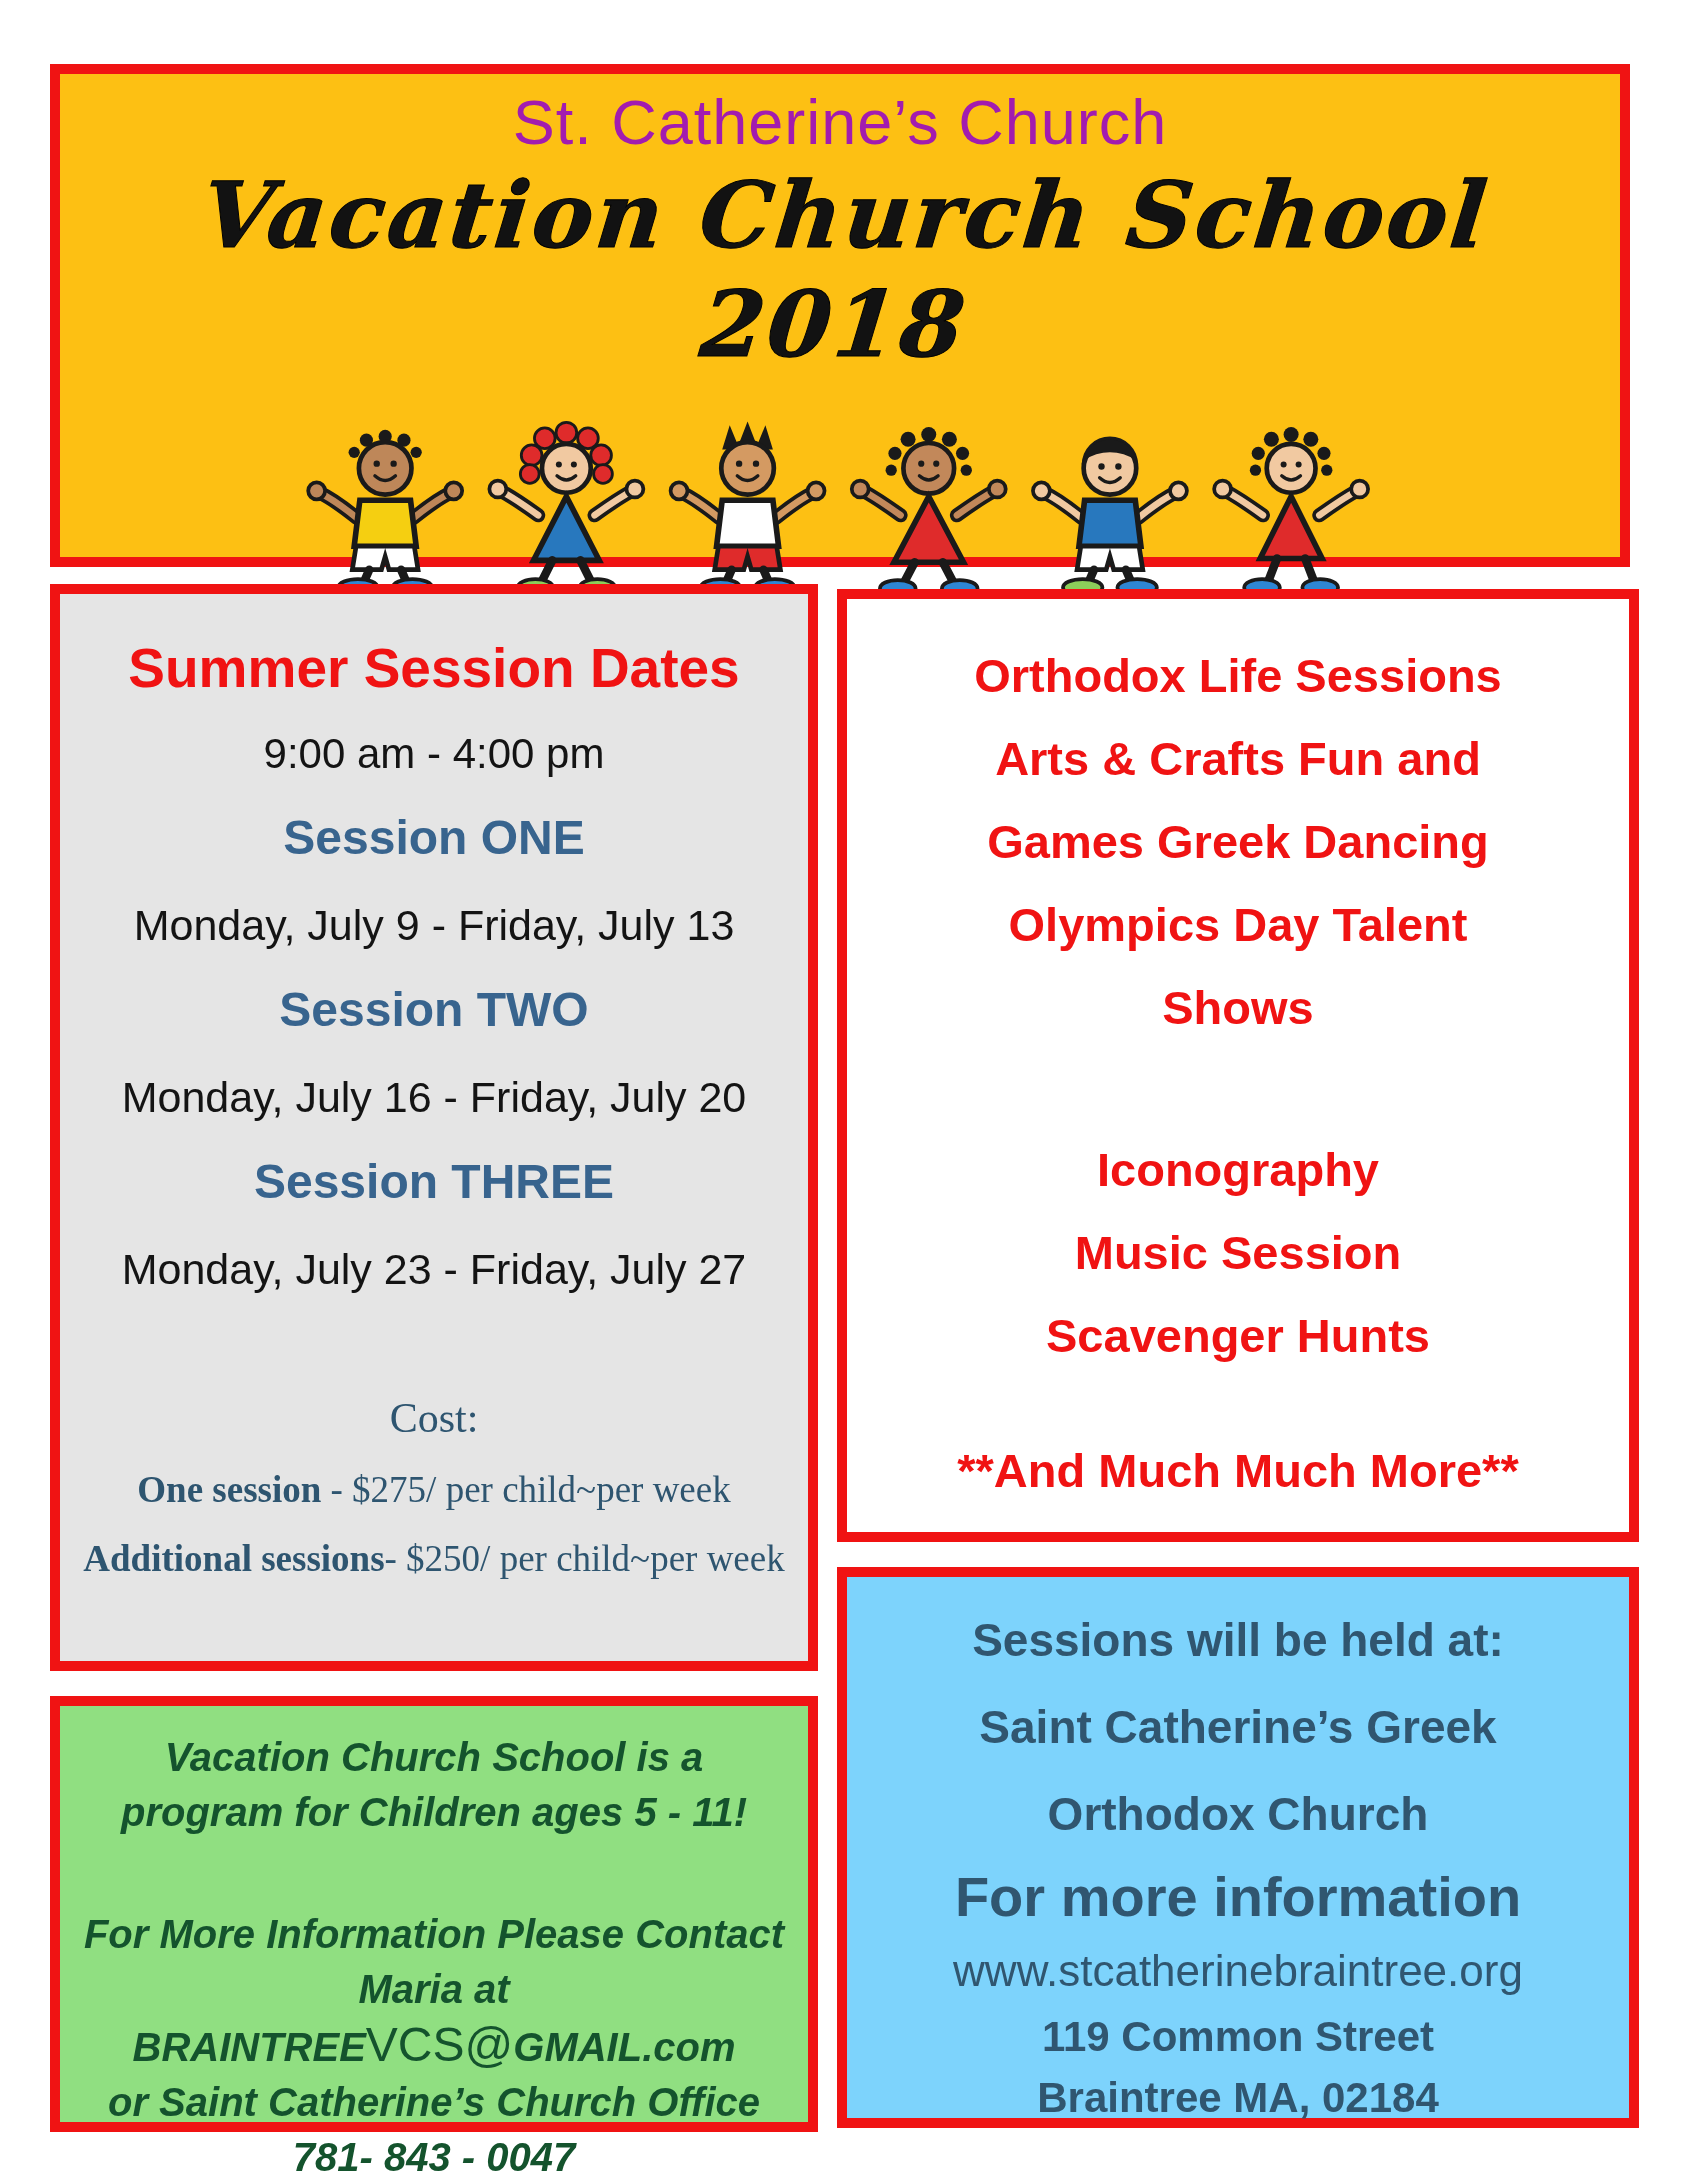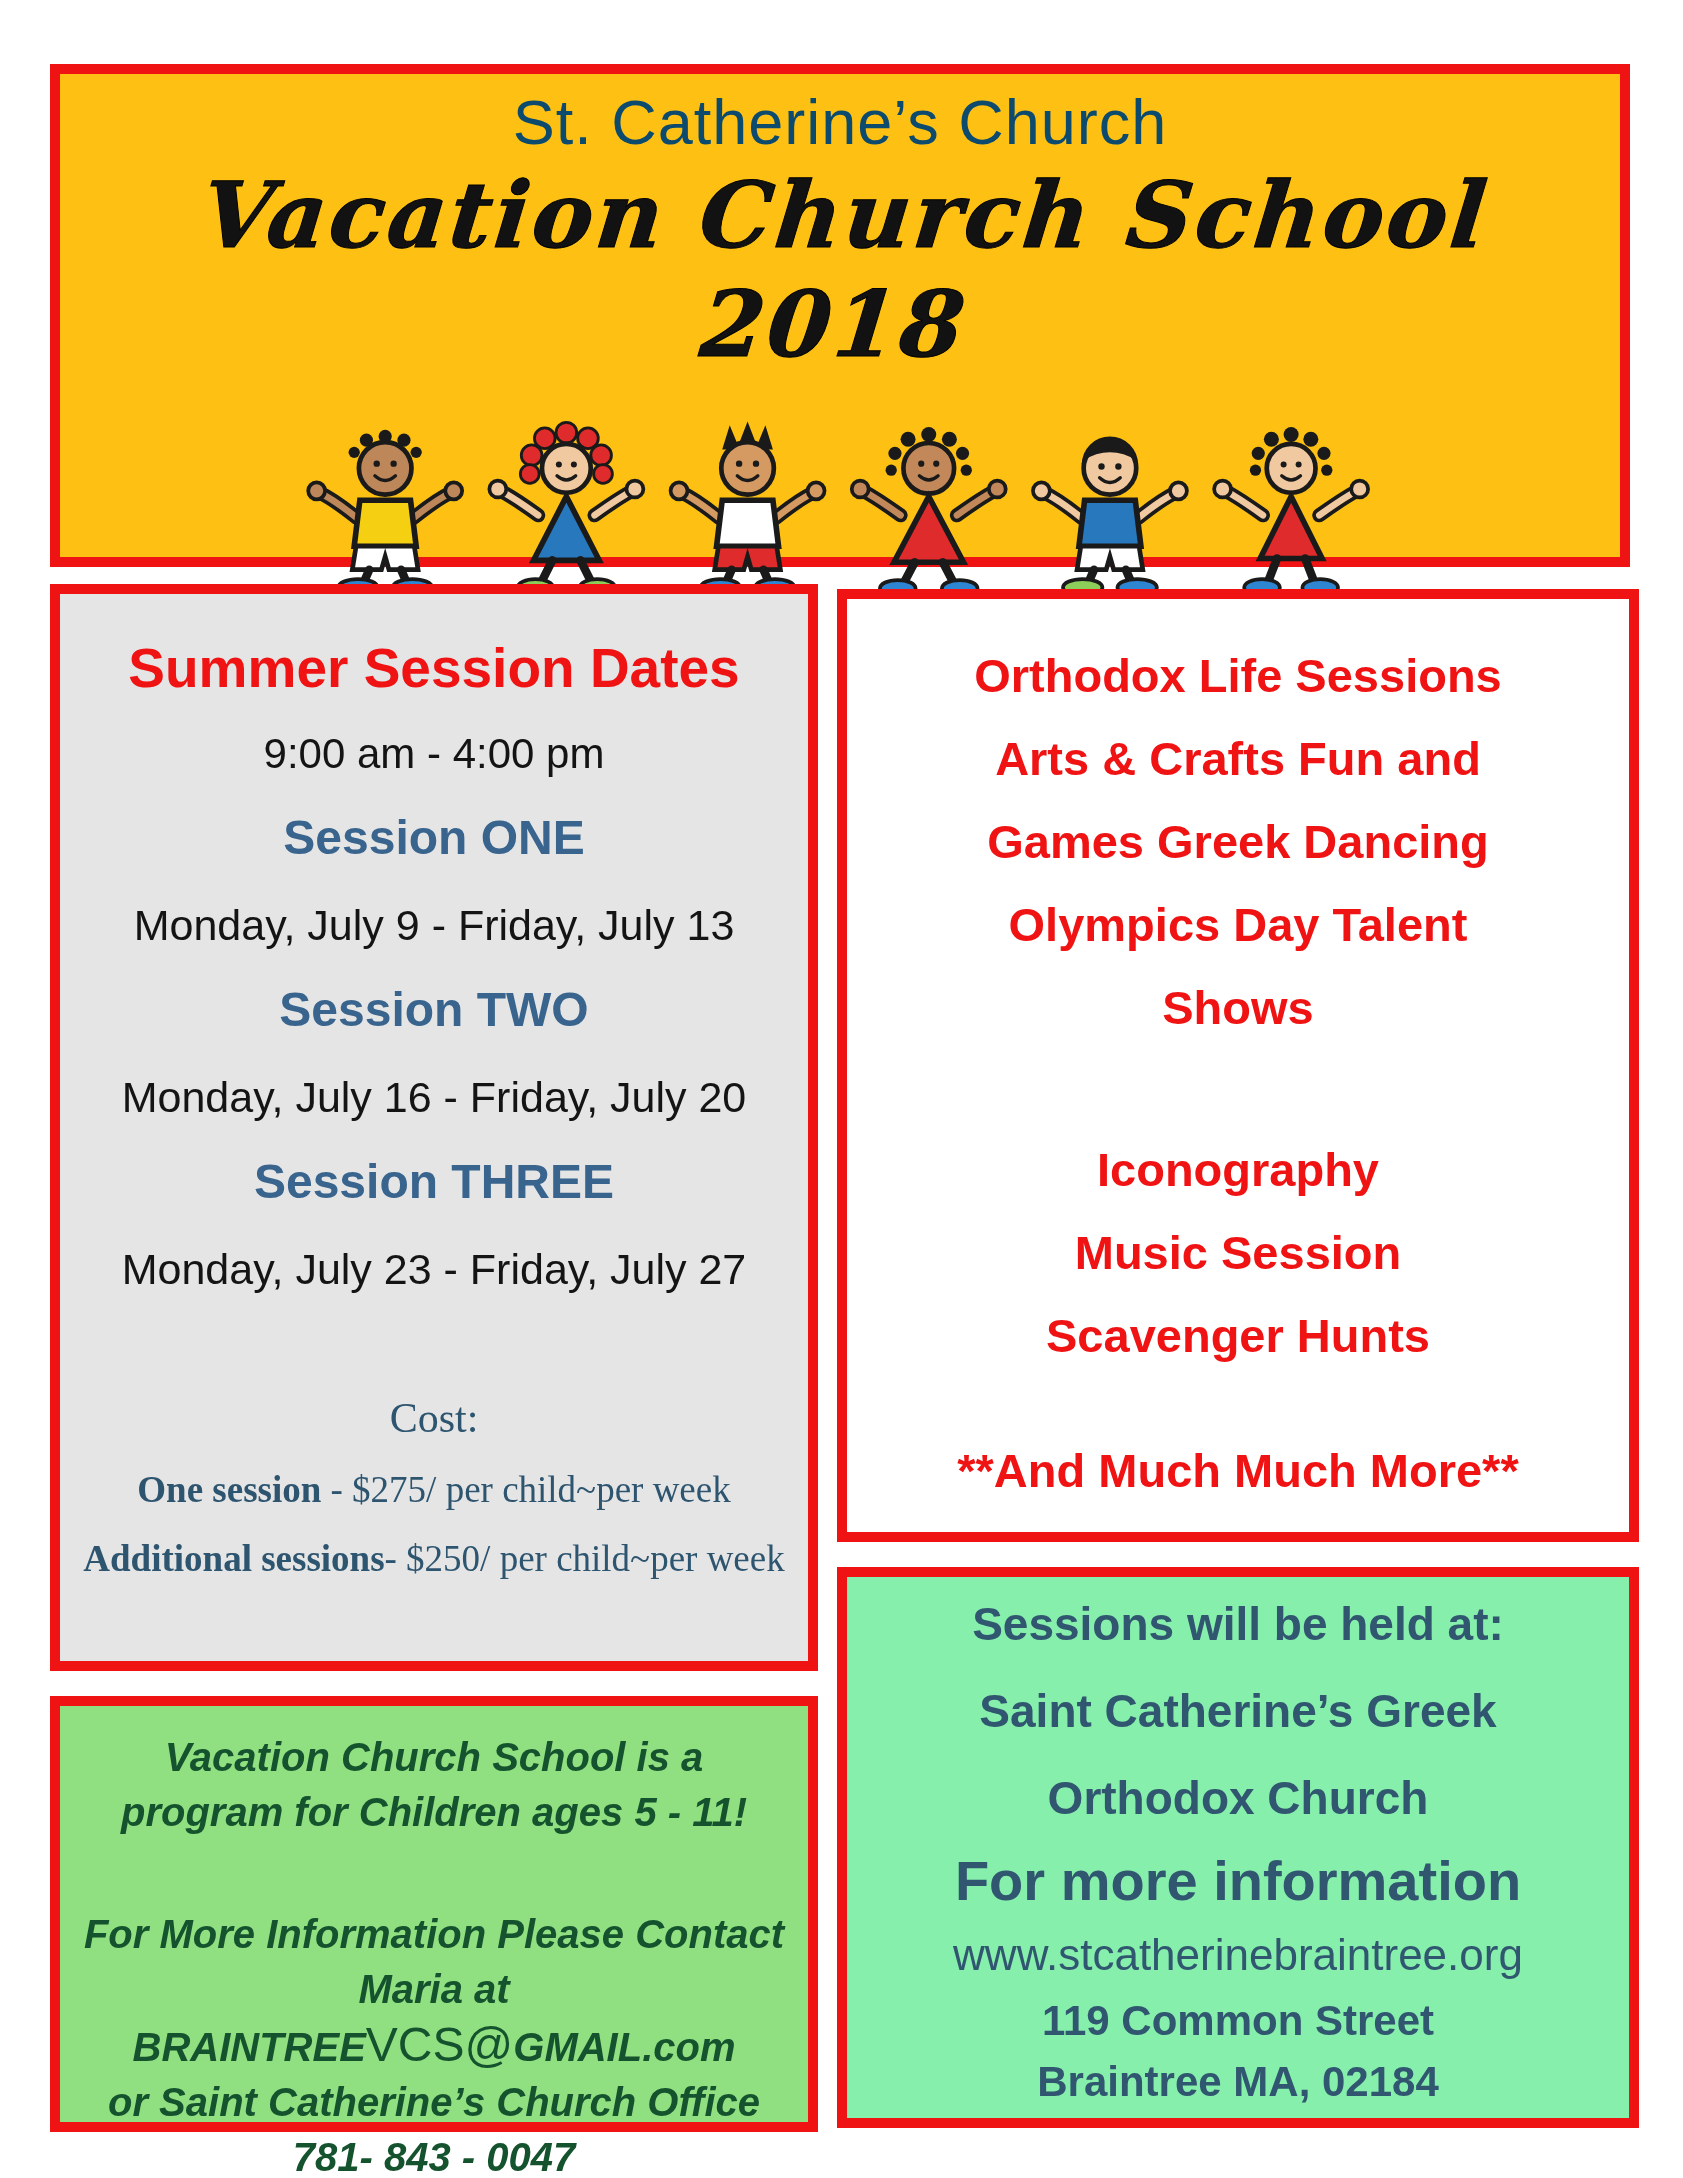--- a/index.html
+++ b/index.html
@@ -5,21 +5,21 @@
   html,body{margin:0;padding:0;}
   body{
     width:1683px;height:2178px;position:relative;background:#ffffff;
     font-family:"Liberation Sans", sans-serif;color:#111;
     overflow:hidden;
   }
   .box{position:absolute;box-sizing:border-box;border:10px solid #F01313;text-align:center;}
 
   
   .banner{left:50px;top:64px;width:1580px;height:503px;background:#FDC013;}
-  .banner-title{font-size:63px;line-height:69px;margin-top:14px;color:#0c4a6e;font-weight:400;letter-spacing:1px;}
+  .banner-title{font-size:63px;line-height:69px;margin-top:14px;color:#a21caf;font-weight:400;letter-spacing:1px;}
   .banner-script{
     font-family:"DejaVu Serif", serif;font-style:italic;font-weight:bold;
     font-size:91px;line-height:109px;margin-top:4px;color:#121212;
     transform:skewX(-6deg);letter-spacing:3px;-webkit-text-stroke:1px #000;
   }
   .kids-row{margin-top:26px;}
 
   
   .sessions{left:50px;top:584px;width:768px;height:1087px;background:#e5e5e5;}
   .sessions-title{color:#F01313;font-weight:bold;font-size:55px;margin-top:42px;}
@@ -30,21 +30,21 @@
   .cost-line{font-family:"Liberation Serif", serif;color:#2E5570;font-size:37px;margin-top:26px;}
   .cost-line .b{font-weight:bold;}
 
   
   .activities{left:837px;top:589px;width:802px;height:953px;background:#ffffff;padding-top:35px;}
   .activities p{margin:0;font-size:47px;line-height:83px;font-weight:bold;color:#F01313;}
   .act-gap{height:79px;}
   .act-footer{margin-top:52px !important;}
 
   
-  .location{left:837px;top:1567px;width:802px;height:561px;background:#86efac;padding-top:4px;color:#305670;}
+  .location{left:837px;top:1567px;width:802px;height:561px;background:#7dd3fc;padding-top:20px;color:#305670;}
   .loc-line{font-size:46px;line-height:87px;font-weight:bold;margin:0;}
   .loc-more{font-size:56px;line-height:77px;font-weight:bold;margin:0;}
   .loc-site{font-size:44px;line-height:71px;font-weight:400;margin:0;}
   .loc-addr{font-size:42px;line-height:61px;font-weight:bold;margin:0;}
 
   
   .info{left:50px;top:1696px;width:768px;height:436px;background:#90DF81;padding-top:24px;}
   .info p{margin:0;font-size:40px;line-height:55px;font-style:italic;font-weight:600;color:#14532d;}
   .info-gap{height:67px;}
   .email-mid{font-size:48px;font-style:normal;font-weight:400;}

